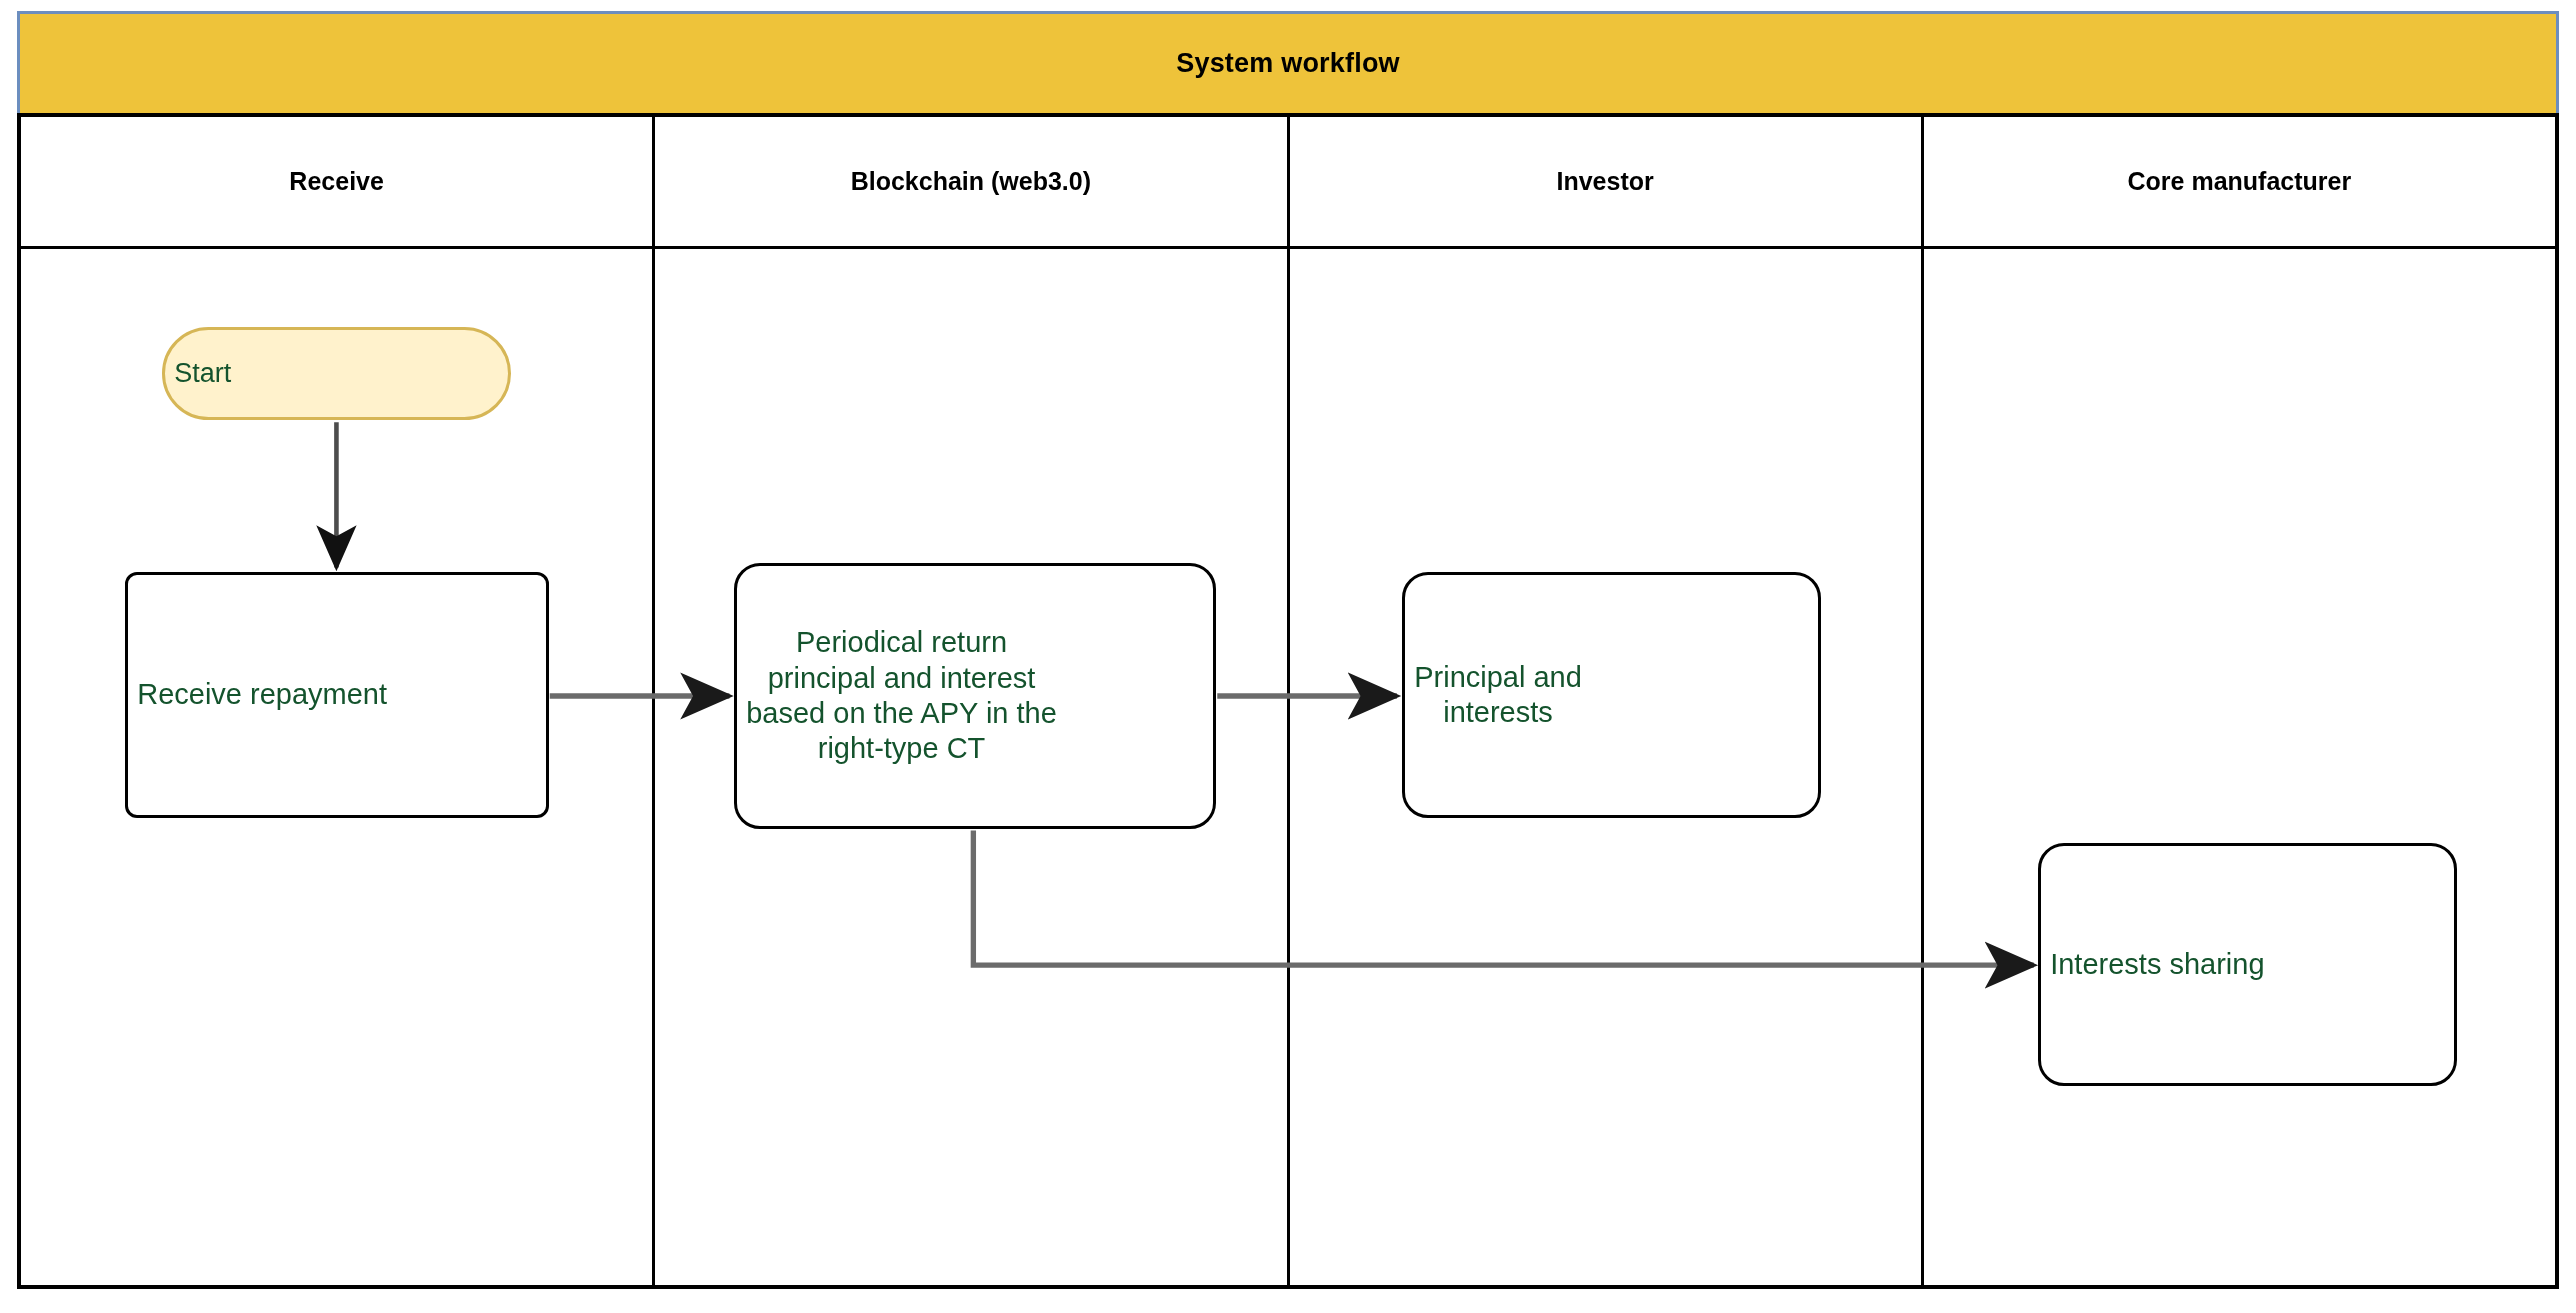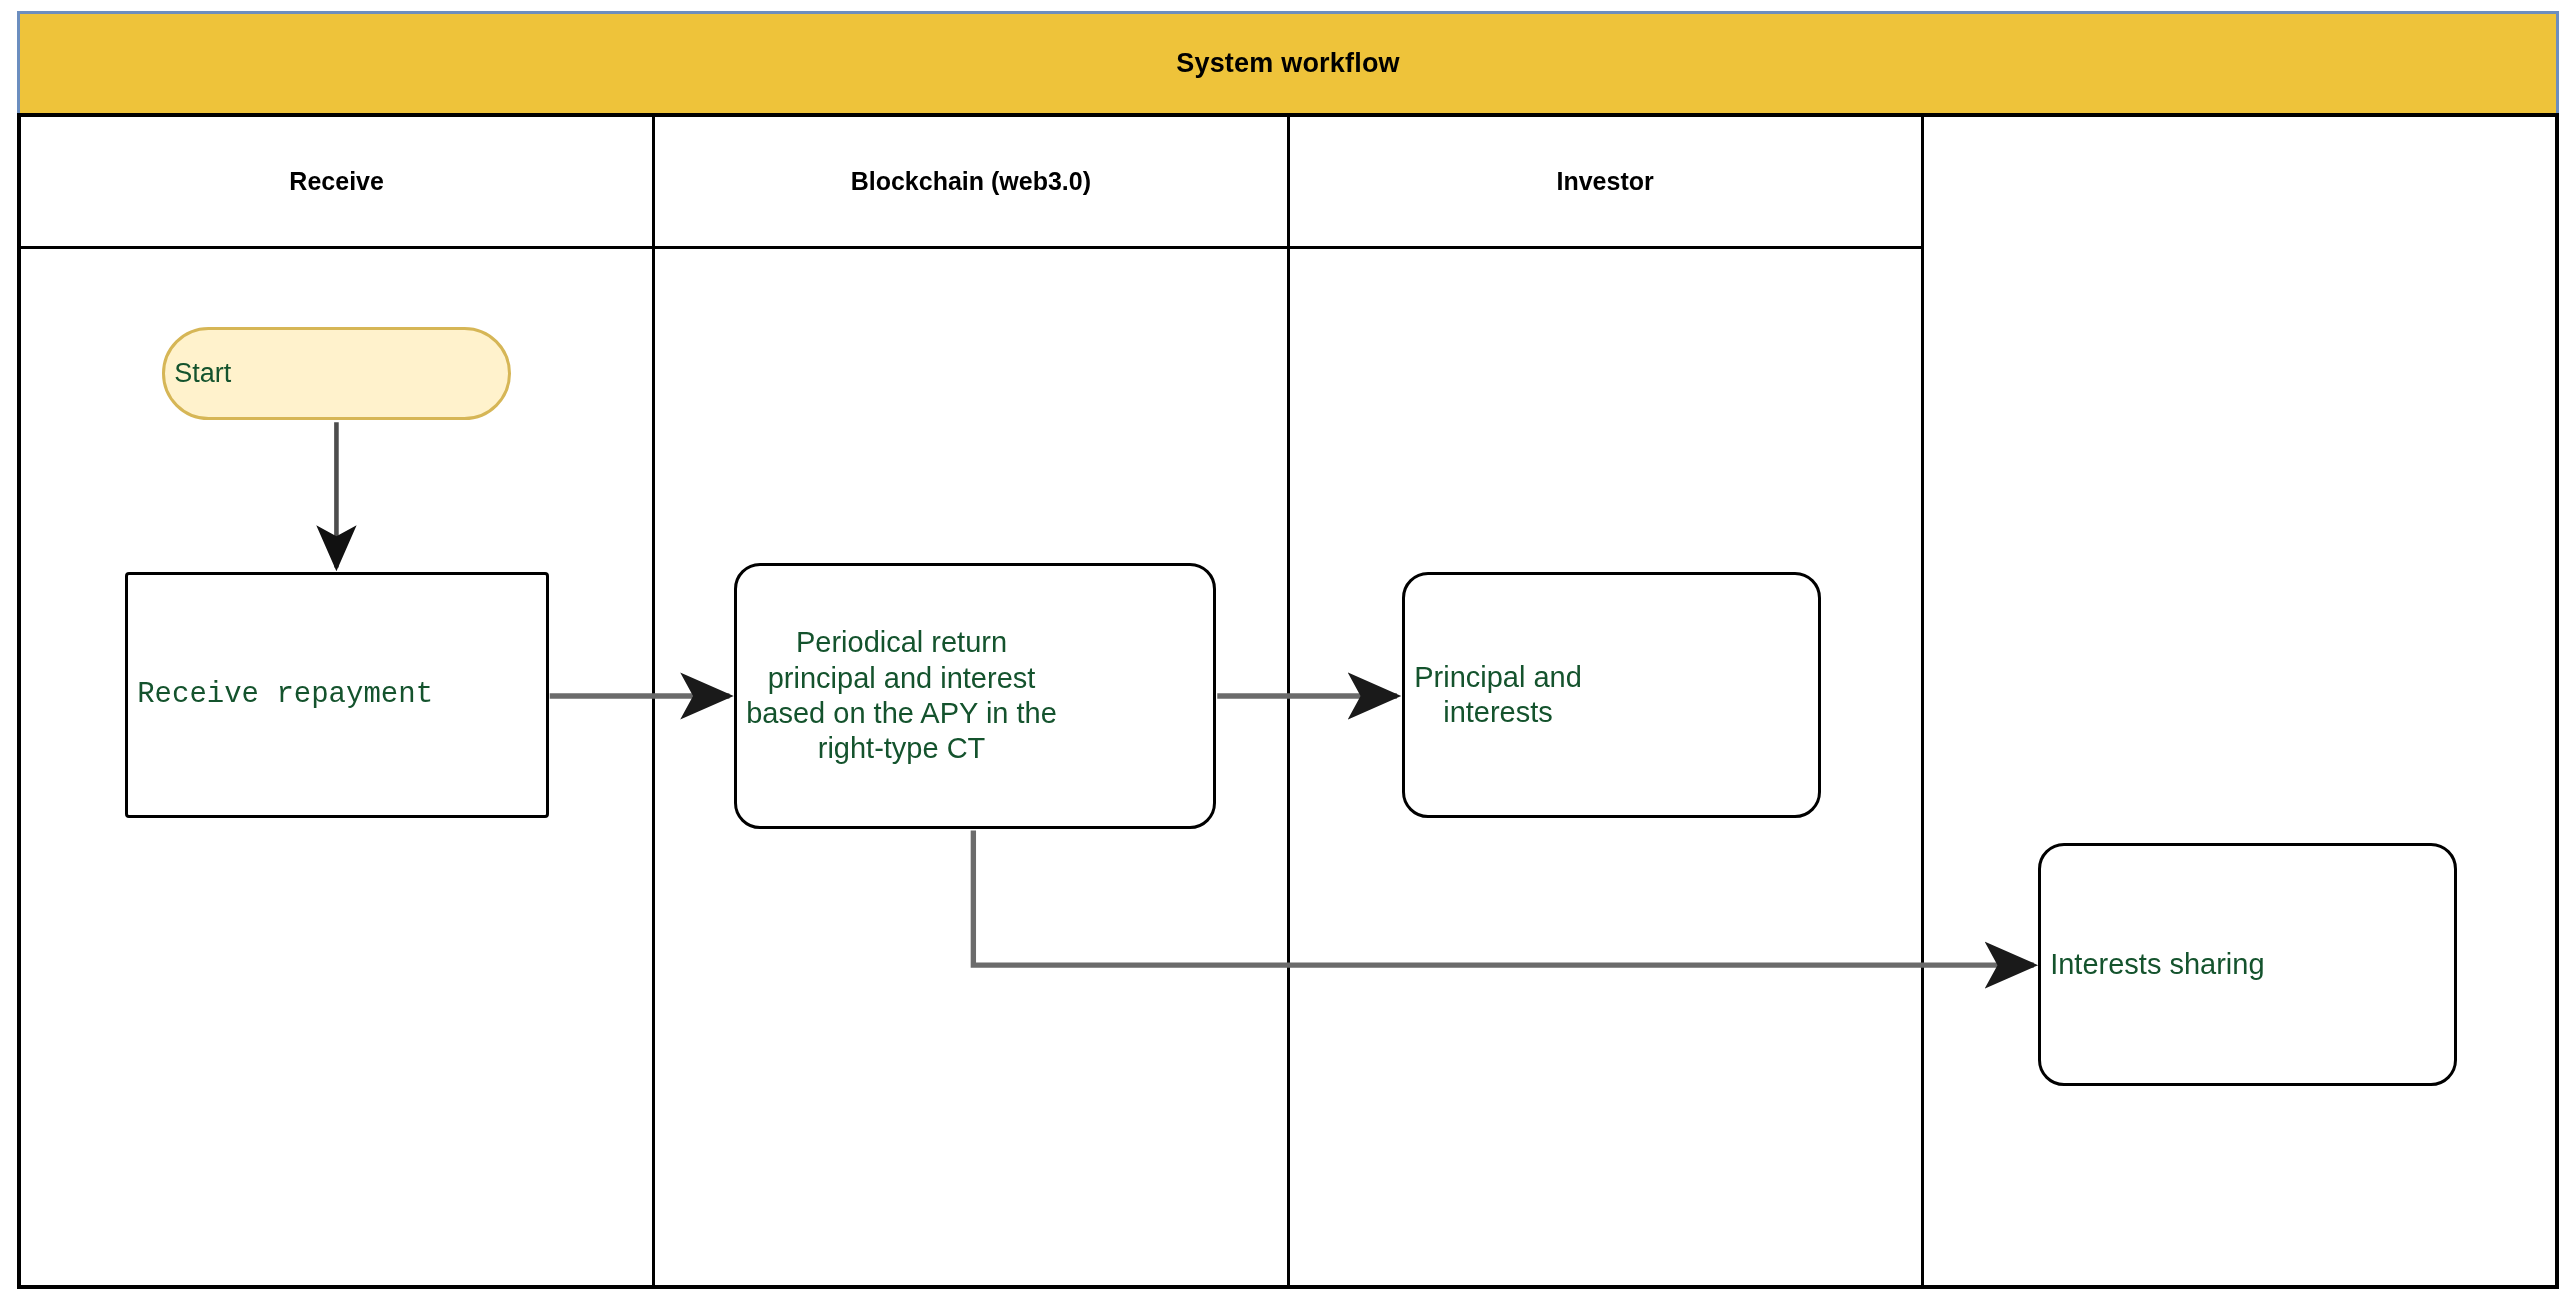--- a/index.html
+++ b/index.html
@@ -110,22 +110,21 @@
   }
   .node-start .node-text { font-size: 27px; }
 
   .node-receive {
     left: 125px;
     top: 572px;
     width: 424px;
     height: 246px;
     background: #ffffff;
     border: 3.1px solid #000000;
-    border-radius: 4px;
-    font-family: Liberation Mono, monospace;
+    border-radius: 12px;
   }
 
   .node-periodical {
     left: 734px;
     top: 563px;
     width: 482px;
     height: 266px;
     background: #ffffff;
     border: 3.1px solid #000000;
     border-radius: 26px;
@@ -190,20 +189,23 @@
       </div>
 
       <div class="lane">
         <div class="lane-header">
           <span class="lane-label">Investor</span>
         </div>
         <div class="lane-body"></div>
       </div>
 
       <div class="lane">
+        <div class="lane-header">
+          <span class="lane-label">Core manufacturer</span>
+        </div>
         <div class="lane-body"></div>
       </div>
 
     </div>
   </div>
 
   <svg class="edges" viewBox="0 0 3369 1718" width="2576" height="1314" xmlns="http://www.w3.org/2000/svg">
     <defs>
       <marker id="ah" markerWidth="11" markerHeight="11" refX="9.2" refY="5" orient="auto" markerUnits="strokeWidth">
         <path d="M0,0.6 L10,5 L0,9.4 L2.4,5 Z" fill="#1a1a1a"></path>

